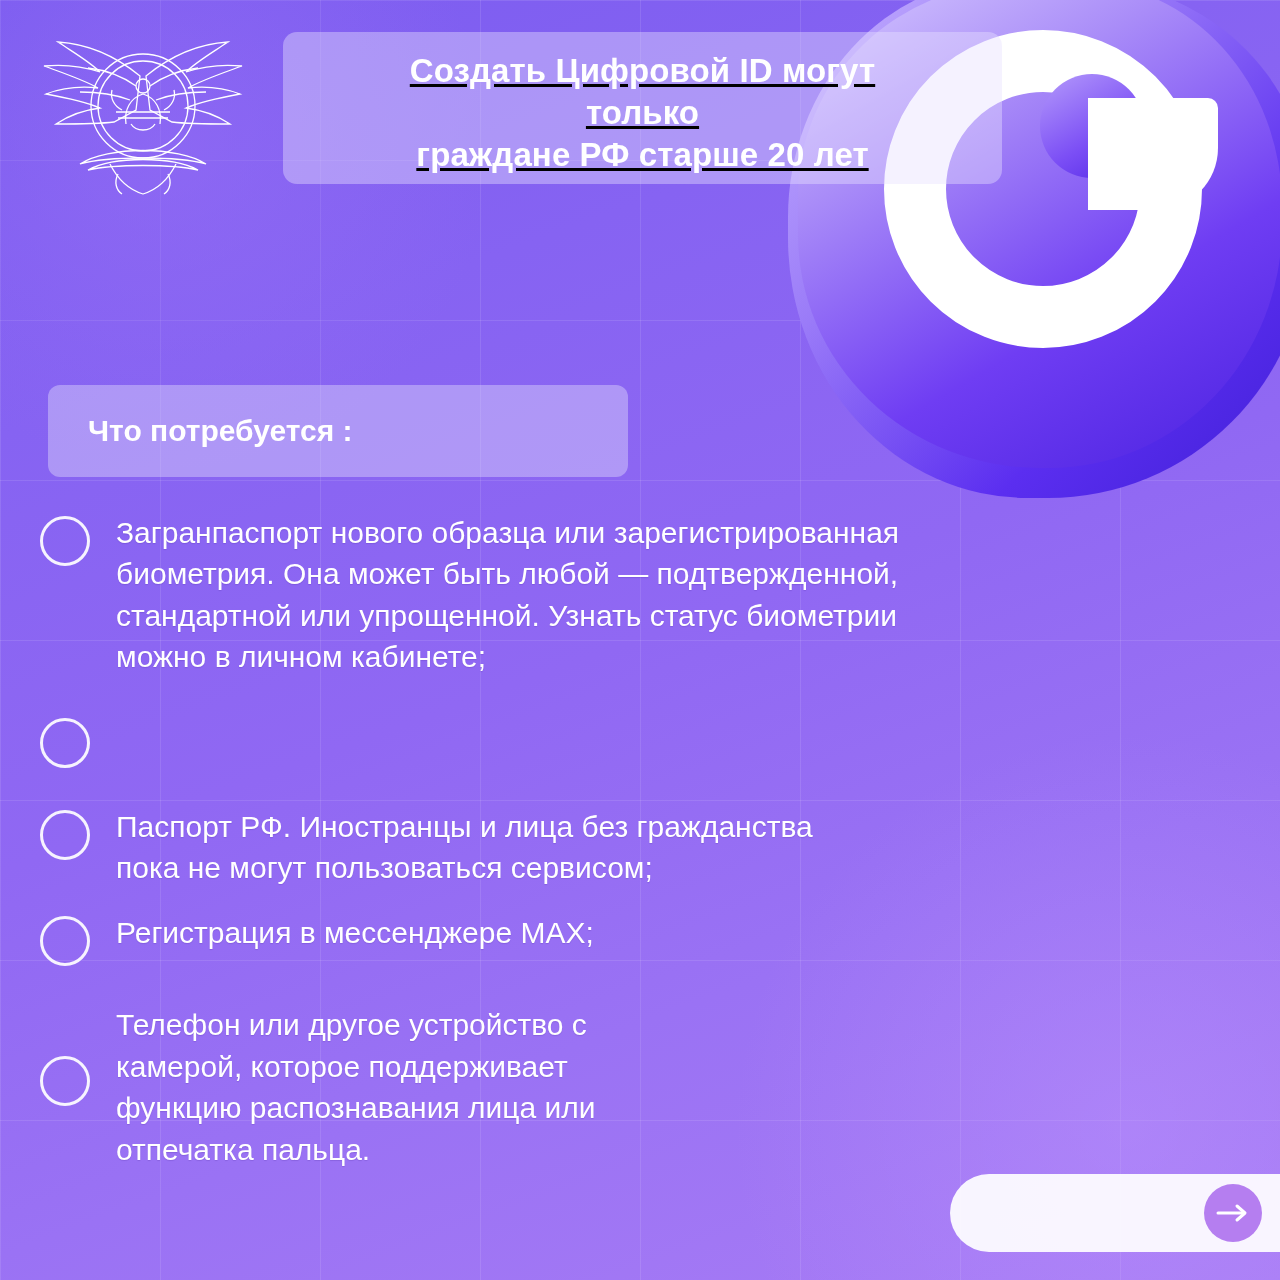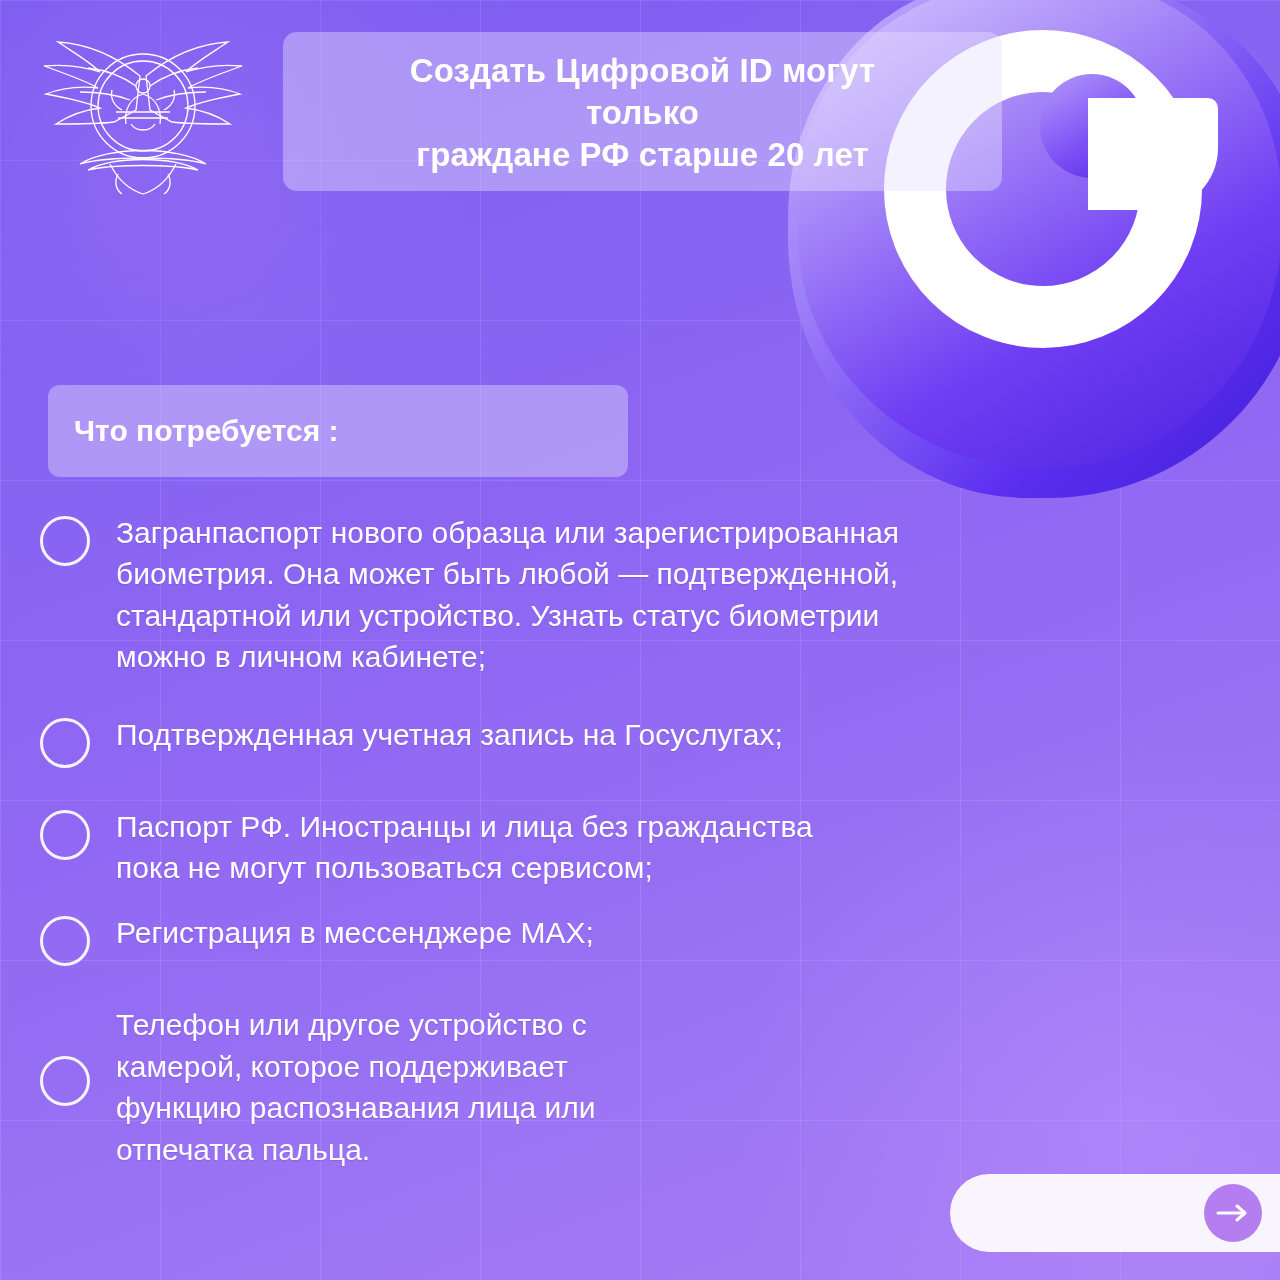--- a/index.html
+++ b/index.html
@@ -97,46 +97,47 @@
     height: 200px;
   }
   .emblem svg { display:block; }
 
   
   .title-card {
     position: absolute;
     left: 283px;
     top: 32px;
     width: 719px;
-    padding: 18px 20px 14px;
+    padding: 18px 20px 7px;
     border-radius: 14px;
     background: rgba(230, 224, 255, 0.42);
     text-align: center;
     box-sizing: border-box;
+    text-decoration: underline;
   }
   .title-card .line {
     color: #ffffff;
     font-size: 33px;
     font-weight: bold;
     line-height: 1.28;
     letter-spacing: 0.1px;
   }
 
   
   .section-card {
     position: absolute;
     left: 48px;
     top: 385px;
     width: 580px;
     height: 92px;
     border-radius: 12px;
     background: rgba(226, 221, 252, 0.42);
     display: flex;
     align-items: center;
-    padding-left: 26px;
+    padding-left: 40px;
     box-sizing: border-box;
   }
   .section-card span {
     color: #ffffff;
     font-size: 30px;
     font-weight: bold;
   }
 
   
   .list {
@@ -257,26 +258,25 @@
 
   <div class="section-card">
     <span>Что потребуется :</span>
   </div>
 
   <div class="list">
     <div class="item item-0">
       <div class="bullet"></div>
       <div class="item-text">Загранпаспорт нового образца или зарегистрированная
 биометрия. Она может быть любой — подтвержденной,
-стандартной или устройство. Узнать статус биометрии
+стандартной или упрощенной. Узнать статус биометрии
 можно в личном кабинете;</div>
     </div>
     <div class="item item-1">
       <div class="bullet"></div>
-      <div class="item-text">Подтвержденная учетная запись на Госуслугах;</div>
     </div>
     <div class="item item-3">
       <div class="bullet"></div>
       <div class="item-text">Паспорт РФ. Иностранцы и лица без гражданства
 пока не могут пользоваться сервисом;</div>
     </div>
     <div class="item item-2">
       <div class="bullet"></div>
       <div class="item-text">Регистрация в мессенджере MAX;</div>
     </div>

